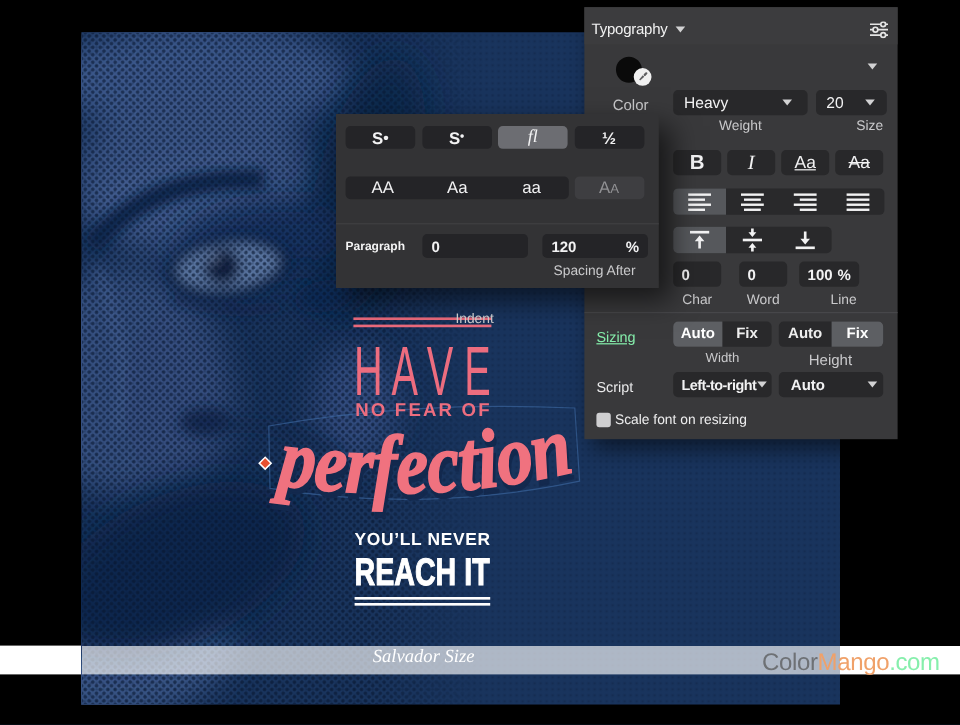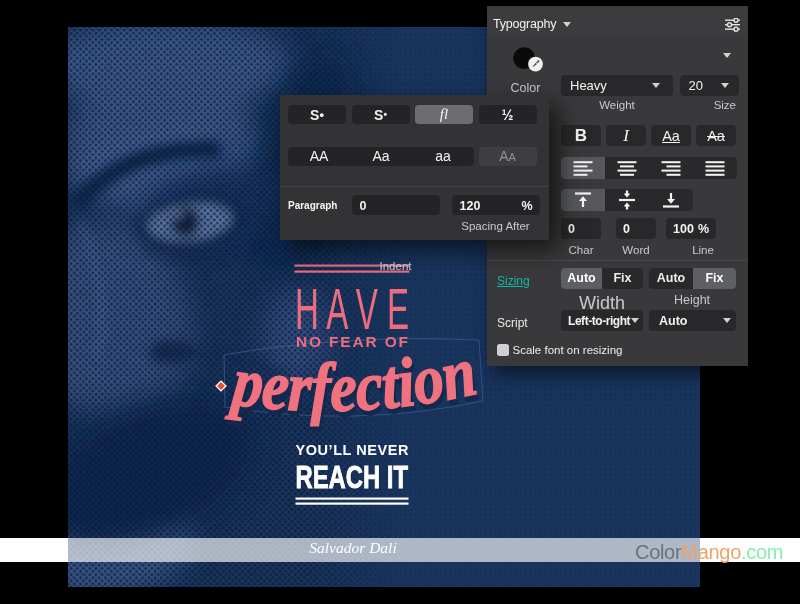--- a/index.html
+++ b/index.html
@@ -115,21 +115,21 @@
     <text x="227.5" y="427.5" font-size="14.5" font-weight="bold" fill="#ffffff" textLength="113" lengthAdjust="spacing" style="font-family:'Liberation Sans',sans-serif;">YOU’LL NEVER</text>
     <text x="227.5" y="460.5" font-size="32" font-weight="bold" fill="#ffffff" stroke="#ffffff" stroke-width="0.9" textLength="112.5" lengthAdjust="spacingAndGlyphs" style="font-family:'Liberation Sans',sans-serif;">REACH IT</text>
     <rect x="227.5" y="470.5" width="113" height="2.2" fill="#ffffff"></rect>
     <rect x="227.5" y="475.5" width="113" height="2.2" fill="#ffffff"></rect>
   </svg>
 </div>
 
 <div class="abs barw" style="left:0;width:68px;"></div>
 <div class="abs" id="barmid"></div>
 <div class="abs barw" style="left:700px;width:100px;"></div>
-<div class="abs" id="dali">Salvador Dali</div>
+<div class="abs" id="dali">Salvador Size</div>
 <div class="abs" id="cmango">Color<b>Mango</b><i>.com</i></div>
 
 <div id="appear" class="abs panel">
   <div class="abs" id="apphead"></div>
   <div class="abs" style="left:6px;top:11px;font-size:12.5px;letter-spacing:-0.2px;color:#f2f2f2;">Typography</div>
   <div class="caret" style="left:76px;top:16px;"></div>
 
   <svg class="abs" style="left:238px;top:12px" width="15" height="14" viewBox="0 0 15 14">
     <g stroke="#e4e4e4" stroke-width="1.4" fill="none">
       <line x1="0" y1="2.2" x2="15" y2="2.2"></line>
@@ -222,30 +222,30 @@
   <div class="btn" style="left:179px;top:212px;width:50px;height:21px;">
     <span style="position:absolute;left:7px;top:3.5px;font-size:12.5px;font-weight:bold;">100</span>
     <span style="position:absolute;right:7px;top:3.5px;font-size:12.5px;font-weight:bold;">%</span>
     </div>
   <div class="lbl" style="left:74px;top:238px;width:40px;">Char</div>
   <div class="lbl" style="left:129px;top:238px;width:40px;">Word</div>
   <div class="lbl" style="left:186px;top:238px;width:60px;">Line</div>
 
   <div class="abs" style="left:0;top:254px;width:261px;height:1px;background:#47474a;"></div>
 
-  <div class="abs" style="left:10px;top:268px;font-size:12px;color:#14b8a6;text-decoration:underline;">Sizing</div>
+  <div class="abs" style="left:10px;top:268px;font-size:12px;color:#86efac;text-decoration:underline;">Sizing</div>
   <div class="abs" style="left:74px;top:262px;width:82px;height:21px;background:#29292b;border-radius:4px;"></div>
   <div class="abs" style="left:74px;top:262px;width:41px;height:21px;background:#5d5f63;border-radius:4px 0 0 4px;
        color:#fff;font-size:12.5px;font-weight:bold;text-align:center;line-height:21px;">Auto</div>
   <div class="abs" style="left:115px;top:262px;width:41px;height:21px;color:#eee;font-size:12.5px;font-weight:bold;text-align:center;line-height:21px;">Fix</div>
   <div class="abs" style="left:162px;top:262px;width:87px;height:21px;background:#29292b;border-radius:4px;"></div>
   <div class="abs" style="left:162px;top:262px;width:44px;height:21px;color:#eee;font-size:12.5px;font-weight:bold;text-align:center;line-height:21px;">Auto</div>
   <div class="abs" style="left:206px;top:262px;width:43px;height:21px;background:#5d5f63;border-radius:0 4px 4px 0;
        color:#fff;font-size:12.5px;font-weight:bold;text-align:center;line-height:21px;">Fix</div>
-  <div class="lbl" style="left:85px;top:287px;width:60px;font-size:18px;">Width</div>
+  <div class="lbl" style="left:85px;top:287px;width:60px;font-size:11px;">Width</div>
   <div class="lbl" style="left:175px;top:287px;width:60px;font-size:12.5px;">Height</div>
 
   <div class="abs" style="left:10px;top:310px;font-size:12px;color:#e9e9ea;">Script</div>
   <div class="btn" style="left:74px;top:304px;width:82px;height:21px;">
     <span style="position:absolute;left:7px;top:3.5px;font-size:12px;font-weight:bold;letter-spacing:-0.45px;">Left-to-right</span>
     </div>
   <div class="caret" style="left:144px;top:312px;"></div>
   <div class="btn" style="left:162px;top:304px;width:87px;height:21px;">
     <span style="position:absolute;left:10px;top:3.5px;font-size:12.5px;font-weight:bold;">Auto</span>
     </div>

